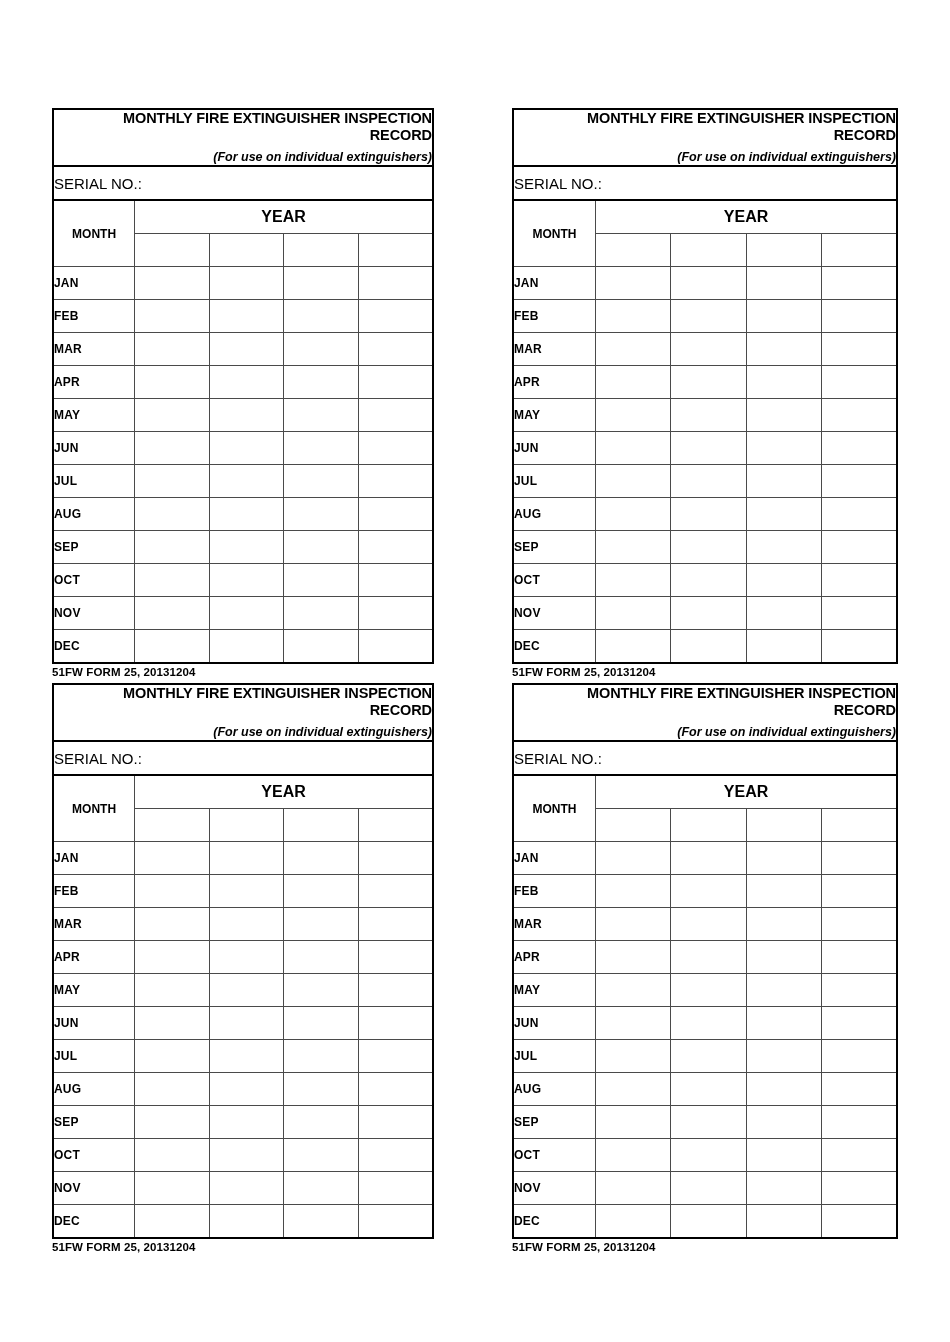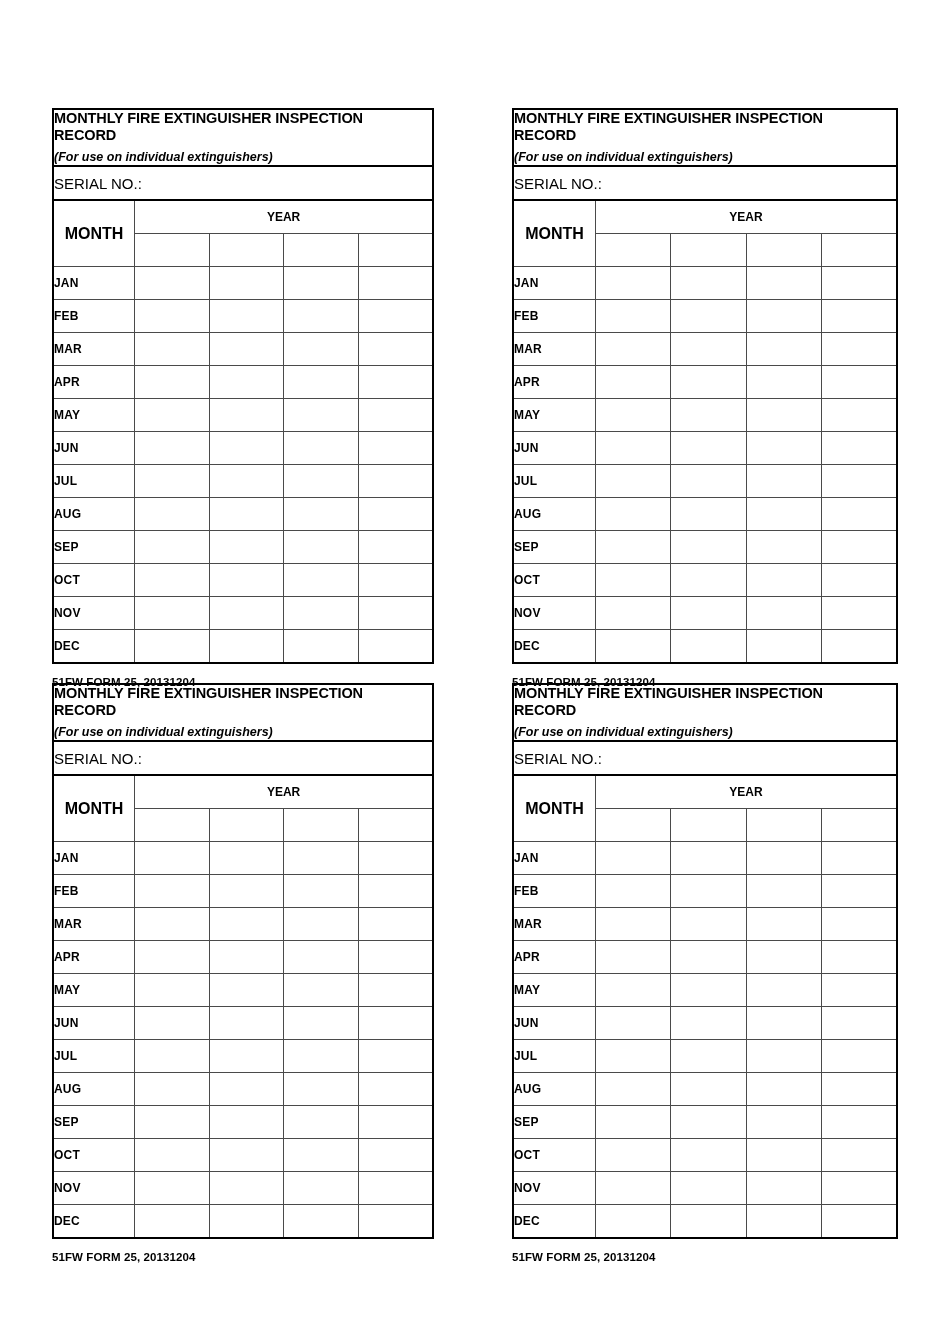--- a/index.html
+++ b/index.html
@@ -42,21 +42,21 @@
   table.fx td,
   table.fx th {
     border: 1px solid #4a4a4a;
     padding: 0;
     vertical-align: middle;
   }
 
   .title-cell {
     border-bottom: 2px solid #000 !important;
     padding: 7px 10px 7px 10px;
-    text-align: left;
+    text-align: right;
   }
   .title-main {
     font-size: 14.5px;
     font-weight: bold;
     line-height: 1.18;
     letter-spacing: -0.1px;
   }
   .title-sub {
     font-size: 12.5px;
     font-weight: bold;
@@ -69,48 +69,48 @@
     border-bottom: 2px solid #000 !important;
     padding: 5px 0 5px 8px;
     text-align: left;
     font-size: 15px;
     font-weight: normal;
     height: 22px;
   }
 
   .month-head {
     text-align: center;
-    font-size: 16px;
+    font-size: 12px;
     font-weight: bold;
     border-right: 1px solid #4a4a4a;
   }
   .year-head {
     text-align: center;
-    font-size: 12px;
+    font-size: 16px;
     font-weight: bold;
     height: 22px;
   }
   .year-blank { height: 20px; }
 
   .month-label {
     text-align: left;
     font-size: 12px;
     font-weight: bold;
     letter-spacing: 0.2px;
   }
   .data-cell { }
 
   
   .rows-tl td { height: 32px; }
   .rows-tr td { height: 32px; }
   .rows-bl td { height: 32px; }
   .rows-br td { height: 32px; }
 
   .footer {
-    margin-top: 12px;
+    margin-top: 2px;
     font-size: 11.5px;
     font-weight: bold;
     letter-spacing: 0.1px;
   }
 </style>
 </head>
 <body>
 
 <div class="page">
 

